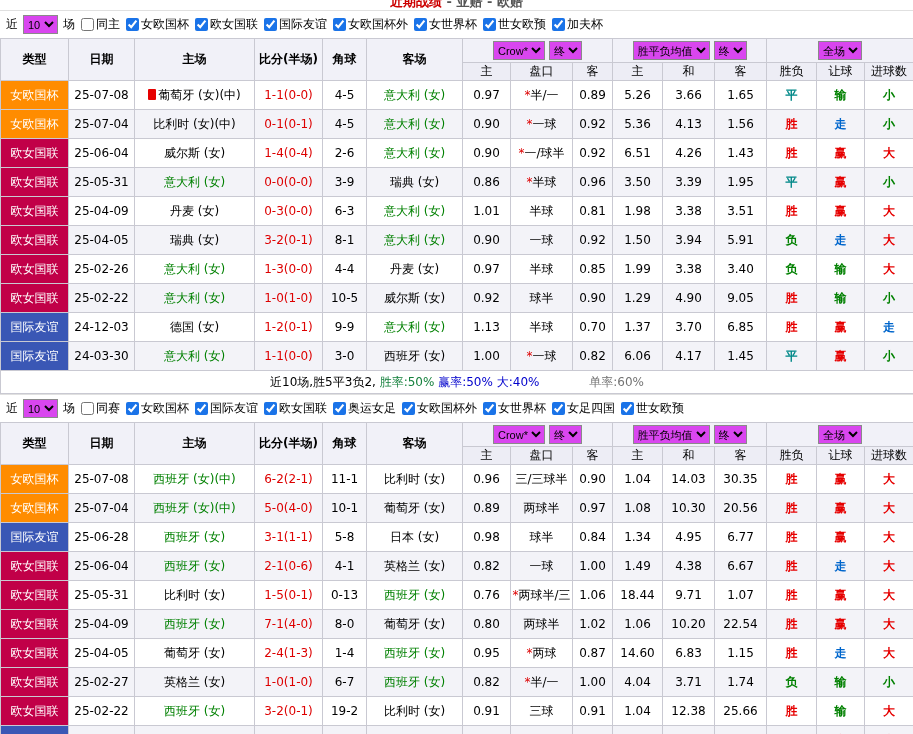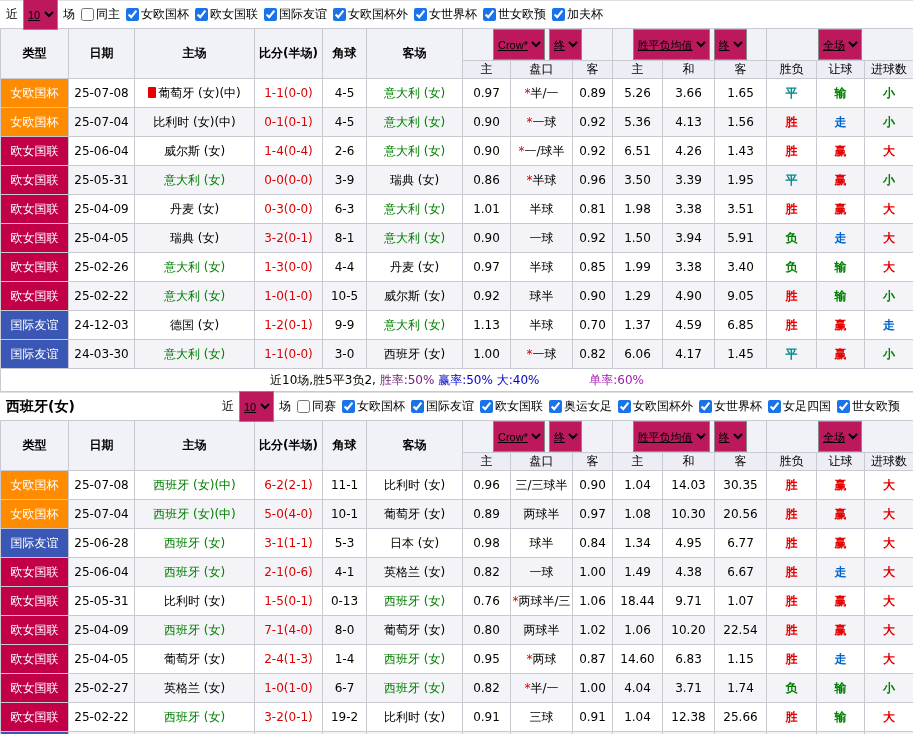--- a/index.html
+++ b/index.html
@@ -9,21 +9,21 @@
   
   .topbar{height:10px;overflow:hidden;text-align:center;}
   .topbar .inner{display:inline-block;transform:translateY(-7px);font-size:13px;font-weight:bold;}
 
   
   .fbar{display:flex;align-items:center;height:27px;padding:0 6px;gap:4px;border-top:1px solid #e0e0e0;background:#fff;}
   .fbar .title{font-size:14px;font-weight:bold;width:212px;flex:none;}
   .fitems{display:flex;align-items:center;gap:2px;flex:1;white-space:nowrap;}
   .fitems label{display:inline-flex;align-items:center;margin-right:2px;}
   .fitems input[type=checkbox]{width:13px;height:13px;margin:0 2px 0 4px;accent-color:#1a73e8;}
-  select{font-size:11px;height:31px;border:1px solid #8a8a8a;background:#be185d;margin:0 3px;text-decoration:underline;}
+  select{font-size:11px;height:19px;border:1px solid #8a8a8a;background:#d946ef;margin:0 3px;}
 
   
   table{border-collapse:collapse;table-layout:fixed;width:913px;}
   th,td{border:1px solid #c9c9d2;text-align:center;padding:0 1px;font-weight:normal;overflow:hidden;white-space:nowrap;}
   thead th{background:#f1f1f8;color:#000;}
   tr.h1 th{height:23px;}
   tr.h1 th[rowspan]{font-weight:bold;}
   tr.h2 th{height:17px;background:#ededf5;}
   tbody td{height:28px;}
   tbody tr:nth-child(even) td{background:#f3f3f8;}
@@ -35,20 +35,23 @@
   td.res{font-weight:bold;}
   tfoot td{height:22px;background:#fff;}
   .flag{display:inline-block;width:8px;height:11px;background:#e60000;margin-right:2px;vertical-align:-1px;border-radius:1px;}
   .ddcell select{margin:0 2px;}
 </style>
 </head>
 <body>
 
 <div class="page">
 
+  <div class="topbar">
+    <span class="inner"><span style="color: rgb(204, 0, 0);">近期战绩</span><span style="color: rgb(85, 85, 85);"> - 亚赔 - 欧赔</span></span>
+  </div>
 
   <section>
     <div class="fbar">
       <div class="fitems">
         <span>近</span>
         <select><option>10</option></select>
         <span>场</span>
         <span><label>
               <input type="checkbox" style="">
               <span>同主</span>
@@ -265,21 +268,21 @@
             <td class="type" style="background: rgb(58, 87, 181);">国际友谊</td>
             <td>24-12-03</td>
             <td><span>德国 (女)</span></td>
             <td class="score">1-2(0-1)</td>
             <td>9-9</td>
             <td><span class="subj">意大利 (女)</span></td>
             <td>1.13</td>
             <td>半球</td>
             <td>0.70</td>
             <td>1.37</td>
-            <td>4.59</td>
+            <td>3.70</td>
             <td>6.85</td>
             <td class="res" style="color: rgb(230, 0, 0);">胜</td>
             <td class="res" style="color: rgb(230, 0, 0);">赢</td>
             <td class="res" style="color: rgb(0, 102, 204);">走</td>
           </tr>
           <tr>
             <td class="type" style="background: rgb(58, 87, 181);">国际友谊</td>
             <td>24-03-30</td>
             <td><span class="subj">意大利 (女)</span></td>
             <td class="score">1-1(0-0)</td>
@@ -291,29 +294,28 @@
             <td>6.06</td>
             <td>4.17</td>
             <td>1.45</td>
             <td class="res" style="color: rgb(0, 136, 136);">平</td>
             <td class="res" style="color: rgb(230, 0, 0);">赢</td>
             <td class="res" style="color: rgb(0, 128, 0);">小</td>
           </tr>
         </tbody>
       <tfoot>
         <tr>
-            <td colspan="15"><span style="color: rgb(0, 0, 0);">近10场,胜5平3负2, </span><span style="color: #701a75;">胜率:50% </span><span style="color: rgb(0, 0, 204);">赢率:50% </span><span style="color: rgb(0, 0, 204);">大:40% </span><span style="color: #a21caf; margin-left: 46px;">单率:60%</span></td>
+            <td colspan="15"><span style="color: rgb(0, 0, 0);">近10场,胜5平3负2, </span><span style="color: #15803d;">胜率:50% </span><span style="color: rgb(0, 0, 204);">赢率:50% </span><span style="color: rgb(0, 0, 204);">大:40% </span><span style="color: #737373; margin-left: 46px;">单率:60%</span></td>
           </tr>
       </tfoot>
     </table>
   </section>
 
   <section>
     <div class="fbar">
-      <b class="title">西班牙(女)</b>
       <div class="fitems">
         <span>近</span>
         <select><option>10</option></select>
         <span>场</span>
         <span><label>
               <input type="checkbox" style="">
               <span>同赛</span>
             </label><label>
               <input type="checkbox" checked="" style="">
               <span>女欧国杯</span>
@@ -422,21 +424,21 @@
             <td>20.56</td>
             <td class="res" style="color: rgb(230, 0, 0);">胜</td>
             <td class="res" style="color: rgb(230, 0, 0);">赢</td>
             <td class="res" style="color: rgb(230, 0, 0);">大</td>
           </tr>
           <tr>
             <td class="type" style="background: rgb(58, 87, 181);">国际友谊</td>
             <td>25-06-28</td>
             <td><span class="subj">西班牙 (女)</span></td>
             <td class="score">3-1(1-1)</td>
-            <td>5-3</td>
+            <td>5-8</td>
             <td><span>日本 (女)</span></td>
             <td>0.98</td>
             <td>球半</td>
             <td>0.84</td>
             <td>1.34</td>
             <td>4.95</td>
             <td>6.77</td>
             <td class="res" style="color: rgb(230, 0, 0);">胜</td>
             <td class="res" style="color: rgb(230, 0, 0);">赢</td>
             <td class="res" style="color: rgb(230, 0, 0);">大</td>

